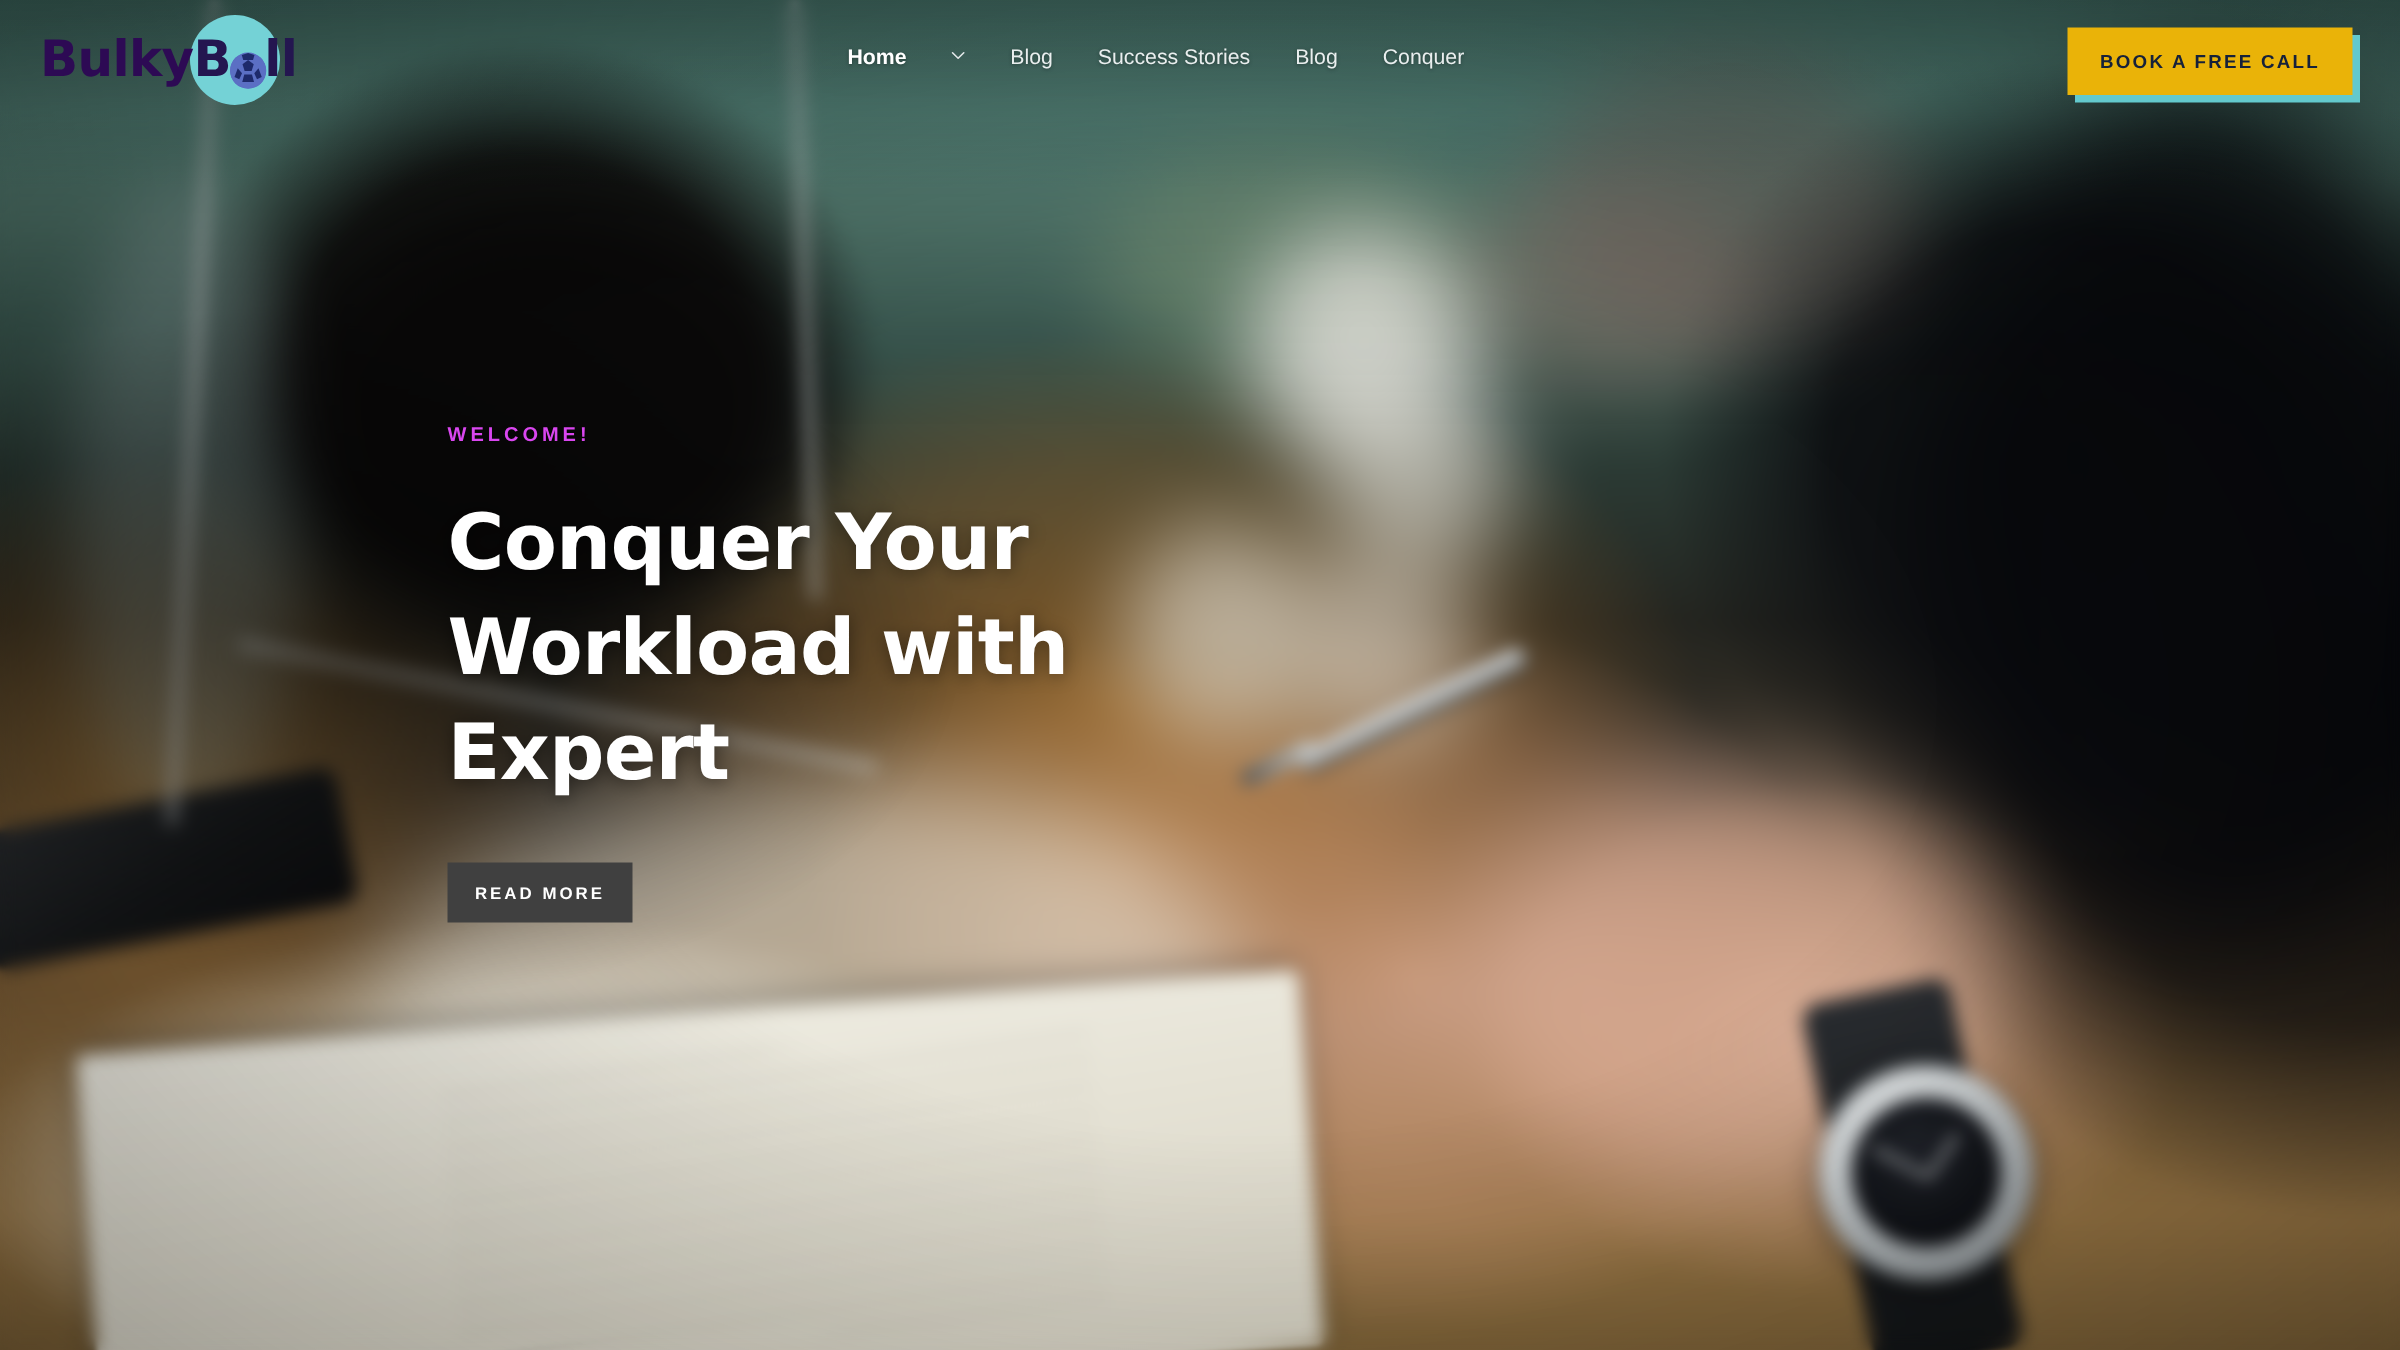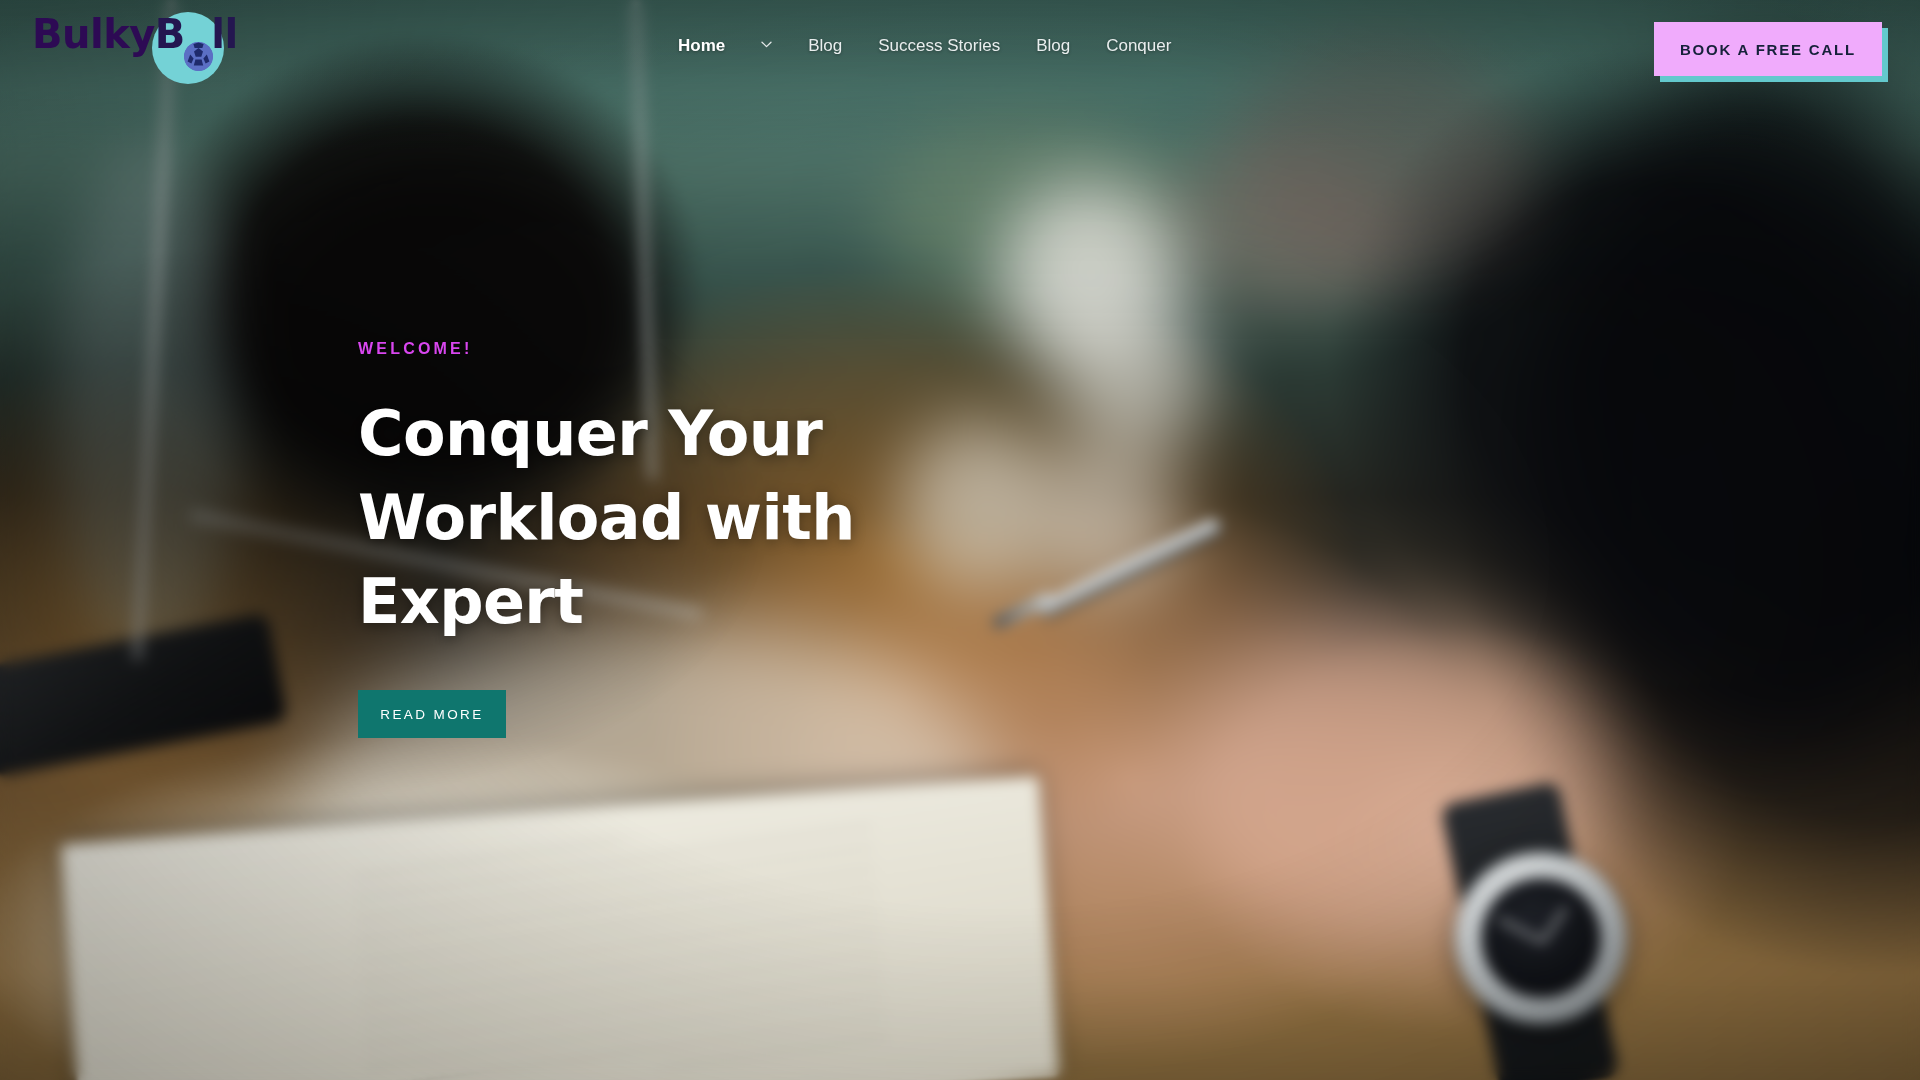--- a/index.html
+++ b/index.html
@@ -160,21 +160,21 @@
     z-index:40;
   }
 
   .logo { position:absolute; left:32px; top:12px; width:210px; height:72px; }
   .logo-circle {
     position:absolute; left:120px; top:0px;
     width:72px; height:72px; border-radius:50%;
     background:#74d2d6;
   }
   .logo-text {
-    position:absolute; left:0; top:0;
+    position:absolute; left:0; top:14px;
     font-size:40px; font-weight:700; letter-spacing:-0.5px;
     color:#2d0a54; line-height:44px;
     font-family:"DejaVu Sans", sans-serif;
     white-space:nowrap;
   }
   .logo-text .part2 { color:#241650; }
   .logo-ball {
     position:absolute; left:152px; top:30px;
     width:29px; height:29px; border-radius:50%;
     background:#5b6fc4;
@@ -198,21 +198,21 @@
   .chev svg { display:block; }
 
   .cta-wrap { position:absolute; right:38px; top:22px; }
   .cta-shadow {
     position:absolute; left:6px; top:6px;
     width:228px; height:54px; background:#63c9cd;
   }
   .cta {
     position:relative;
     width:228px; height:54px;
-    background:#f0abfc; color:#16213a;
+    background:#eab308; color:#16213a;
     border:none; cursor:pointer;
     font-size:15px; letter-spacing:1.8px; font-weight:600;
     font-family:"Liberation Sans", sans-serif;
     display:flex; align-items:center; justify-content:center;
   }
 
   
   .hero-content {
     position:absolute; left:358px; top:340px;
     z-index:30; width:820px;
@@ -226,23 +226,23 @@
     color:#ffffff; font-weight:800;
     font-size:62px; line-height:84px;
     letter-spacing:-0.6px;
     font-family:"DejaVu Sans", sans-serif;
     text-shadow:0 2px 14px rgba(0,0,0,0.38);
     max-width:700px;
   }
   .read-more {
     margin-top:46px;
     width:148px; height:48px;
-    background:#0f766e; color:#ffffff;
+    background:#404040; color:#ffffff;
     border:none; cursor:pointer;
-    font-size:13.5px; letter-spacing:2.4px; font-weight:400;
+    font-size:13.5px; letter-spacing:2.4px; font-weight:700;
     font-family:"Liberation Sans", sans-serif;
     display:flex; align-items:center; justify-content:center;text-align:right;
   }
 </style>
 </head>
 <body>
 
 <div class="hero">
 
   <div class="photo"></div>

